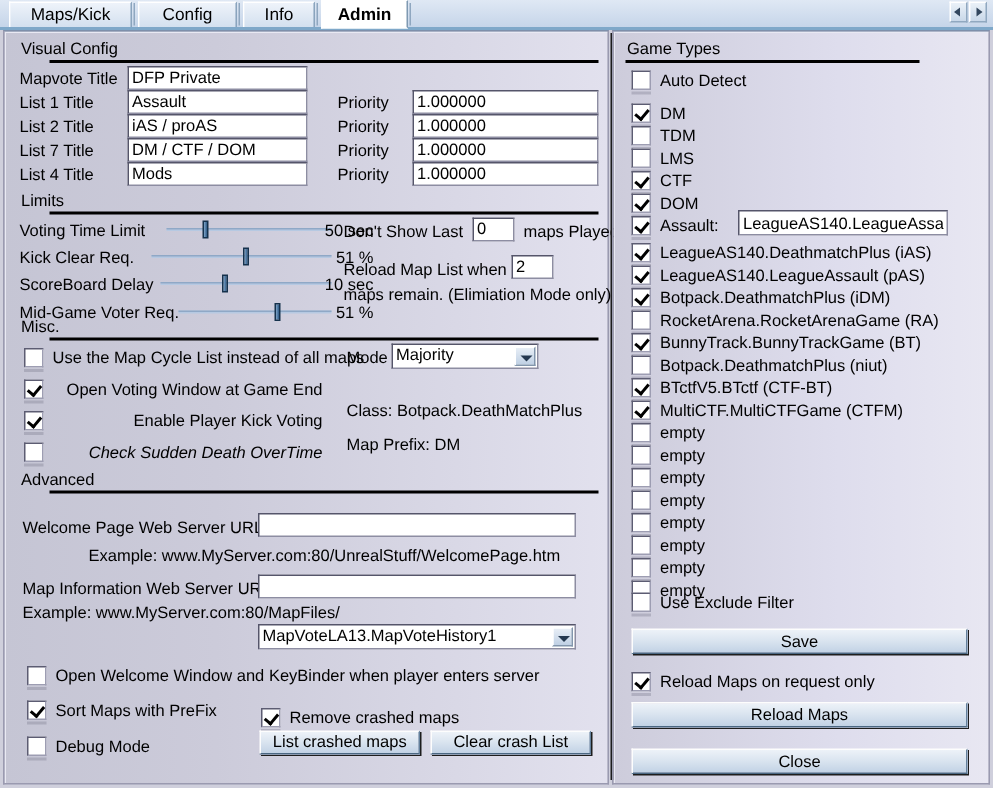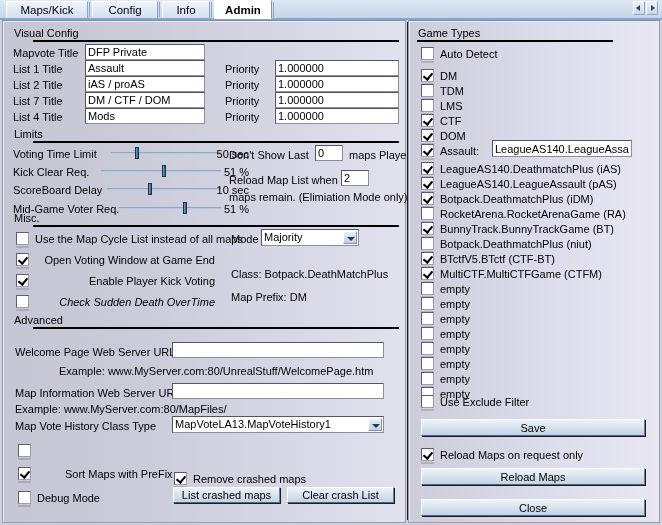--- a/index.html
+++ b/index.html
@@ -233,32 +233,32 @@
     <div class="grpline" style="left:30px;top:306px;width:366px;"></div>
 
     <div class="lbl" style="left:12px;top:325px;">Welcome Page Web Server URL</div>
     <input class="tinput" style="left: 169px; top: 321px; width: 212px; height: 16px;" value="">
     <div class="lbl" style="left:12px;top:344px;margin-left:44px;">Example: www.MyServer.com:80/UnrealStuff/WelcomePage.htm</div>
 
     <div class="lbl" style="left:12px;top:366px;">Map Information Web Server URL</div>
     <input class="tinput" style="left: 169px; top: 362px; width: 212px; height: 16px;" value="">
     <div class="lbl" style="left:12px;top:382px;">Example: www.MyServer.com:80/MapFiles/</div>
 
-    <div class="lbl" style="left:12px;top:399px;">Map Vote History Class Type</div>
     <div class="ddown" style="left:169px;top:395px;width:212px;height:17px;">
       <span>MapVoteLA13.MapVoteHistory1</span>
       <span class="arrowbox">
           <i></i>
         </span>
     </div>
 
     <div class="cb" style="left:15px;top:423px;"></div>
+    <div class="cbtxt" style="left:34px;top:424px;">Open Welcome Window and KeyBinder when player enters server</div>
 
     <div class="cb on" style="left:15px;top:446px;"></div>
-    <div class="cbtxt" style="left:34px;top:447px;margin-left:28px;">Sort Maps with PreFix</div>
+    <div class="cbtxt" style="left:34px;top:447px;">Sort Maps with PreFix</div>
 
     <div class="cb" style="left:15px;top:470px;"></div>
     <div class="cbtxt" style="left:34px;top:471px;">Debug Mode</div>
 
     <div class="cb on" style="left:171px;top:451px;"></div>
     <div class="cbtxt" style="left:190px;top:452px;">Remove crashed maps</div>
 
     <div class="btn" style="left:170px;top:466px;width:107px;height:16px;">
       <span class="ctr">List crashed maps</span>
     </div>

